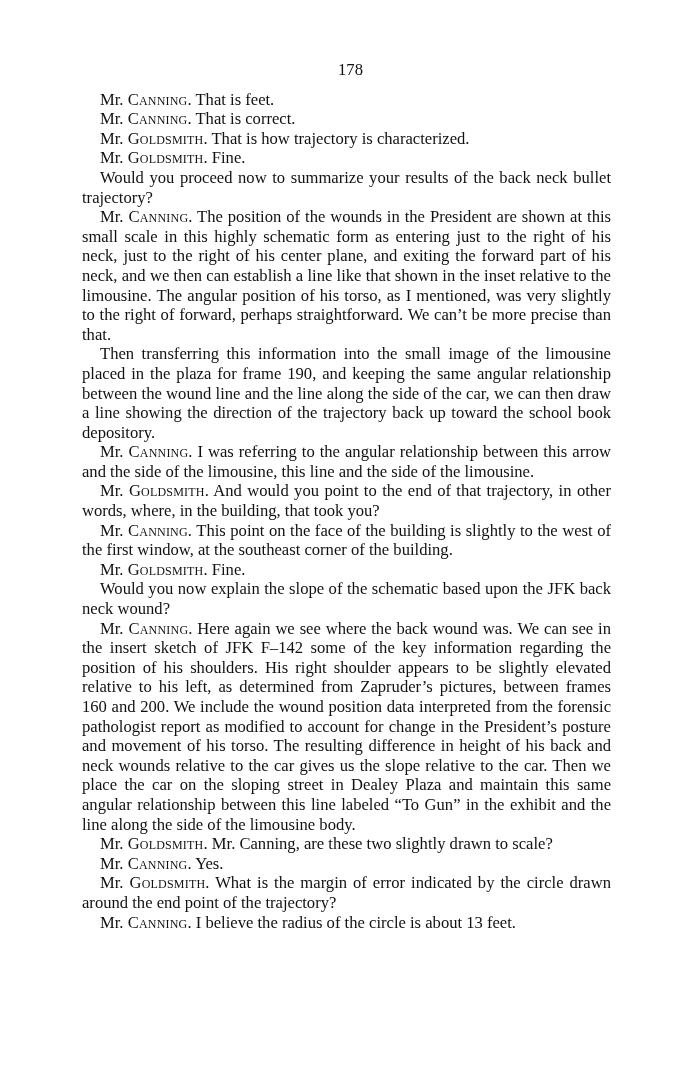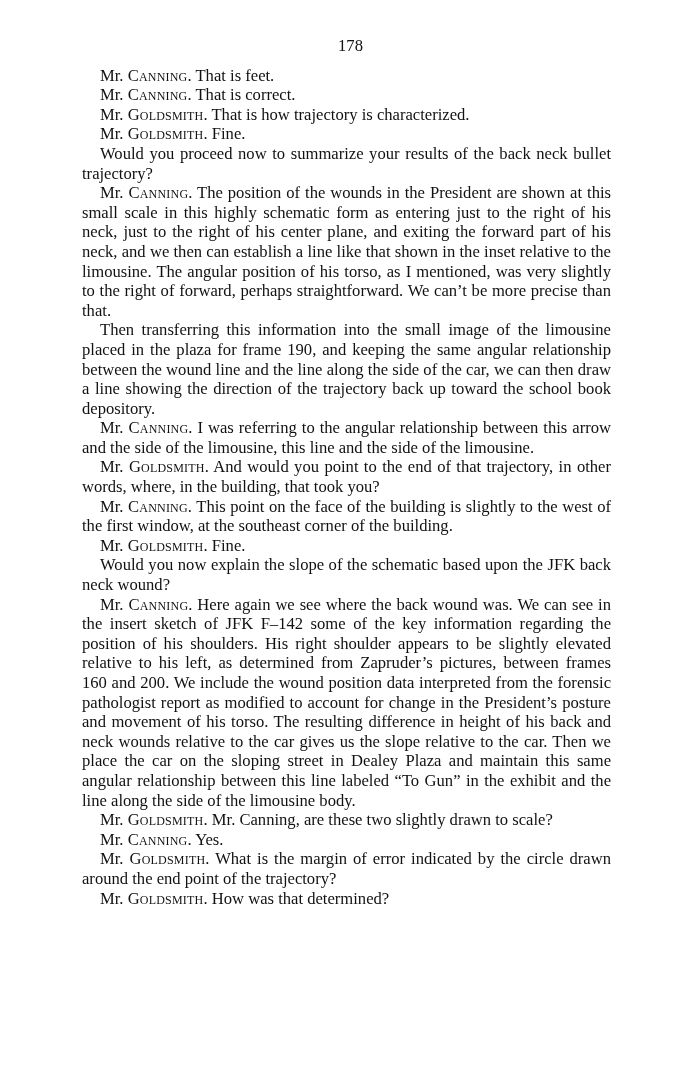--- a/index.html
+++ b/index.html
@@ -1,18 +1,18 @@
 <!DOCTYPE html>
 <html><head>
 <meta charset="utf-8">
 <style>
   html, body { margin: 0; padding: 0; background: #ffffff; }
   body { width: 691px; height: 1081px; overflow: hidden; position: relative; }
   .page {
-    position: absolute; left: 82px; top: 36px; width: 529px;
+    position: absolute; left: 82px; top: 60px; width: 529px;
     font-family: "Liberation Serif", "DejaVu Serif", serif;
     font-size: 16.6px; line-height: 19.6px; color: #111;
     text-align: justify; hyphens: manual;
   }
   .page-number {
     text-align: center; font-size: 16.6px; line-height: 19.6px;
     margin-bottom: 10px; padding-left: 8px;
   }
   .para { margin: 0; text-indent: 18px; }
   .sc { font-variant: small-caps; letter-spacing: 0.2px; font-family: Liberation Serif, serif; }
@@ -32,15 +32,15 @@
       <p class="para"><span>Then transferring this information into the small image of the limousine placed in the plaza for frame 190, and keeping the same angular relationship between the wound line and the line along the side of the car, we can then draw a line showing the direction of the trajectory back up toward the school book depository.</span></p>
       <p class="para"><span>Mr. <span class="sc">Canning</span>. </span><span>I was referring to the angular relationship be­tween this arrow and the side of the limousine, this line and the side of the limousine.</span></p>
       <p class="para"><span>Mr. <span class="sc">Goldsmith</span>. </span><span>And would you point to the end of that trajec­tory, in other words, where, in the building, that took you?</span></p>
       <p class="para"><span>Mr. <span class="sc">Canning</span>. </span><span>This point on the face of the building is slightly to the west of the first window, at the southeast corner of the build­ing.</span></p>
       <p class="para"><span>Mr. <span class="sc">Goldsmith</span>. </span><span>Fine.</span></p>
       <p class="para"><span>Would you now explain the slope of the schematic based upon the JFK back neck wound?</span></p>
       <p class="para"><span>Mr. <span class="sc">Canning</span>. </span><span>Here again we see where the back wound was. We can see in the insert sketch of JFK F–142 some of the key informa­tion regarding the position of his shoulders. His right shoulder appears to be slightly elevated relative to his left, as determined from Zapruder’s pictures, between frames 160 and 200. We include the wound position data interpreted from the forensic pathologist report as modified to account for change in the President’s posture and movement of his torso. The resulting difference in height of his back and neck wounds relative to the car gives us the slope relative to the car. Then we place the car on the sloping street in Dealey Plaza and maintain this same angular relationship between this line labeled “To Gun” in the exhibit and the line along the side of the limousine body.</span></p>
       <p class="para"><span>Mr. <span class="sc">Goldsmith</span>. </span><span>Mr. Canning, are these two slightly drawn to scale?</span></p>
       <p class="para"><span>Mr. <span class="sc">Canning</span>. </span><span>Yes.</span></p>
       <p class="para"><span>Mr. <span class="sc">Goldsmith</span>. </span><span>What is the margin of error indicated by the circle drawn around the end point of the trajectory?</span></p>
-      <p class="para"><span>Mr. <span class="sc">Goldsmith</span>. </span><span>How was that determined?</span></p>
+      <p class="para"><span>Mr. <span class="sc">Canning</span>. </span><span>I believe the radius of the circle is about 13 feet.</span></p>
     </div>
 </div>
 
 </body></html>

